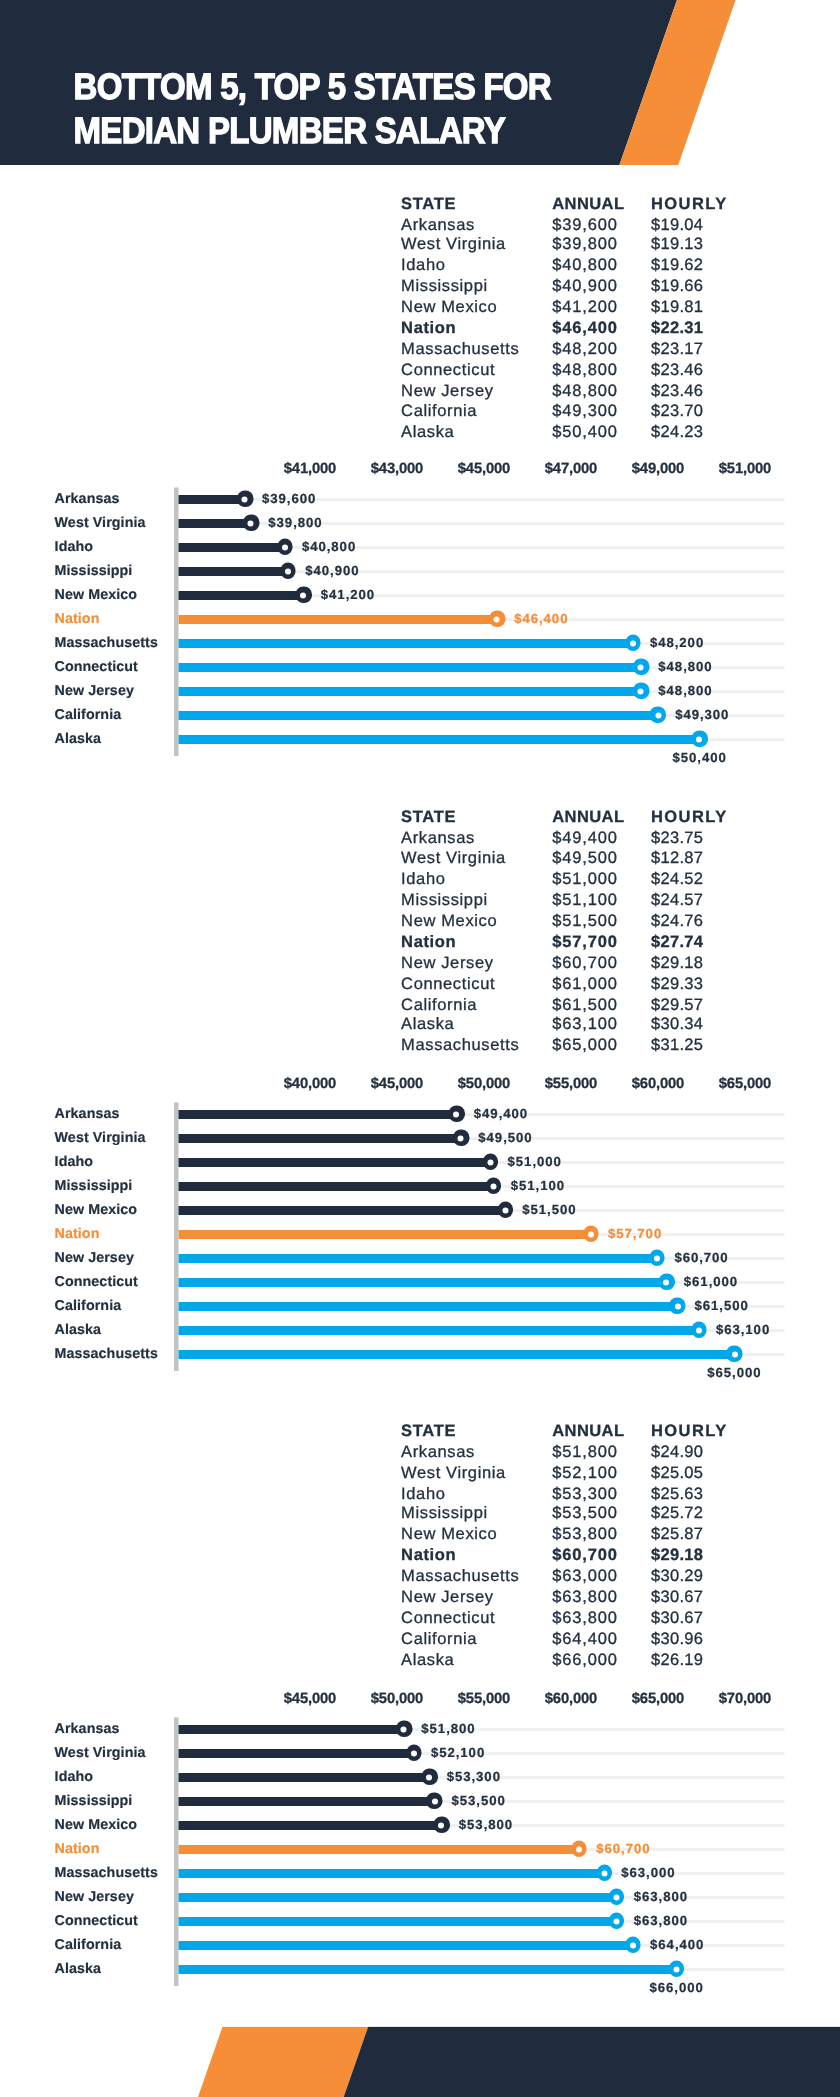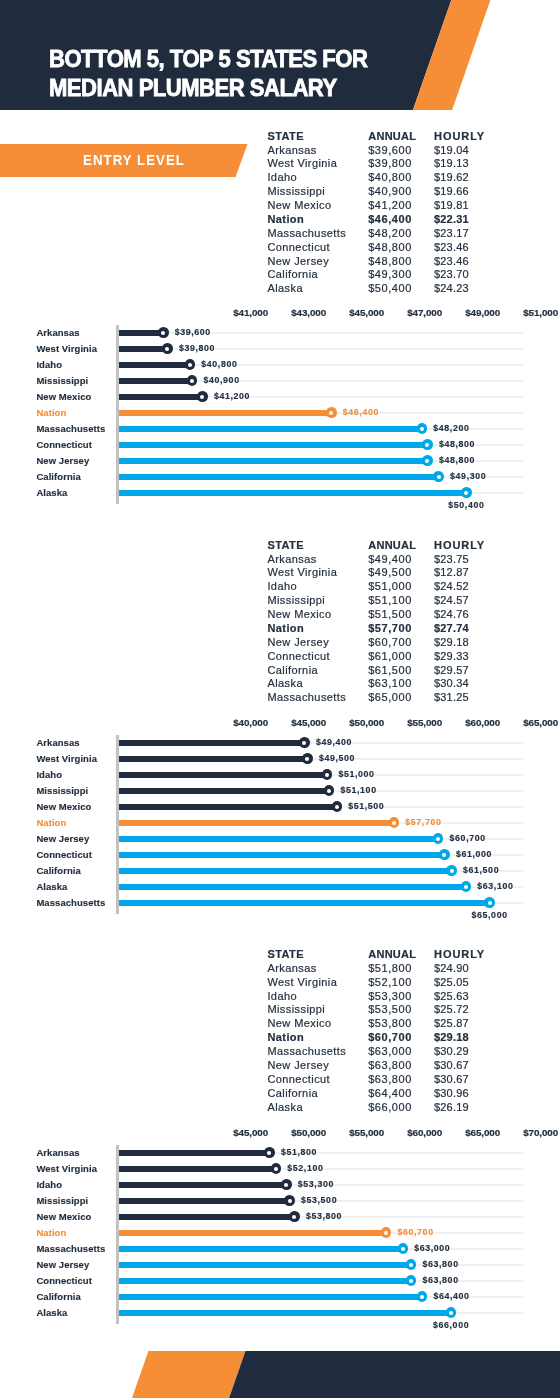--- a/index.html
+++ b/index.html
@@ -47,21 +47,21 @@
   .dtable .hdr-row{font-weight:bold;letter-spacing:0.45px;}
   .dtable .hdr-row .c-ann{letter-spacing:0.28px;}
   .dtable .hdr-row .c-hr{letter-spacing:0.95px;}
   .dtable .bold-row{font-weight:bold;}
 
   
   .chart{position:absolute;left:0;width:560px;}
   .ticks{position:absolute;left:0;top:0;width:560px;height:12px;}
   .tick{position:absolute;top:0;font-size:9.9px;font-weight:bold;line-height:12px;
         letter-spacing:-0.1px;padding-left:12px;padding-right:0.1px;-webkit-text-stroke:0.18px;
-        transform:translateX(-50%);white-space:nowrap;margin-left:44px;}
+        transform:translateX(-50%);white-space:nowrap;}
   .axisline{position:absolute;width:2.5px;background:#c2c2c2;}
   .crow{position:absolute;left:0;width:560px;height:16px;}
   .gline{position:absolute;left:119px;right:36.8px;top:7.3px;height:1.6px;background:#f0f0f0;}
   .clabel{position:absolute;left:36.4px;top:0;height:16px;line-height:16px;
           font-size:9.5px;font-weight:bold;letter-spacing:0.06px;white-space:nowrap;
           -webkit-text-stroke:0.12px;}
   .cbar{position:absolute;left:119.1px;top:5px;height:6px;}
   .cdot{position:absolute;top:2.75px;width:10.5px;height:10.5px;border-radius:50%;}
   .cdot::after{content:"";position:absolute;left:3.2px;top:3.2px;width:4.1px;height:4.1px;
                border-radius:50%;background:#fff;}
@@ -75,23 +75,20 @@
 <body>
 
 <div class="page">
 
 <div class="hdr">
   <div class="hdr-navy"></div>
   <div class="hdr-orange"></div>
   <div class="hdr-title"><span>BOTTOM 5, TOP 5 STATES FOR</span><br><span>MEDIAN PLUMBER SALARY</span></div>
 </div>
 
-<div class="badge" style="top:144.0px">
-  <div class="badge-label">ENTRY LEVEL</div>
-</div>
 <div class="dtable" style="left:267.4px;top:129.7px">
   <div class="row hdr-row">
     <span class="c-state">STATE</span>
     <span class="c-ann">ANNUAL</span>
     <span class="c-hr">HOURLY</span>
   </div>
   <div class="row">
     <span class="c-state">Arkansas</span>
     <span class="c-ann">$39,600</span>
     <span class="c-hr">$19.04</span>

